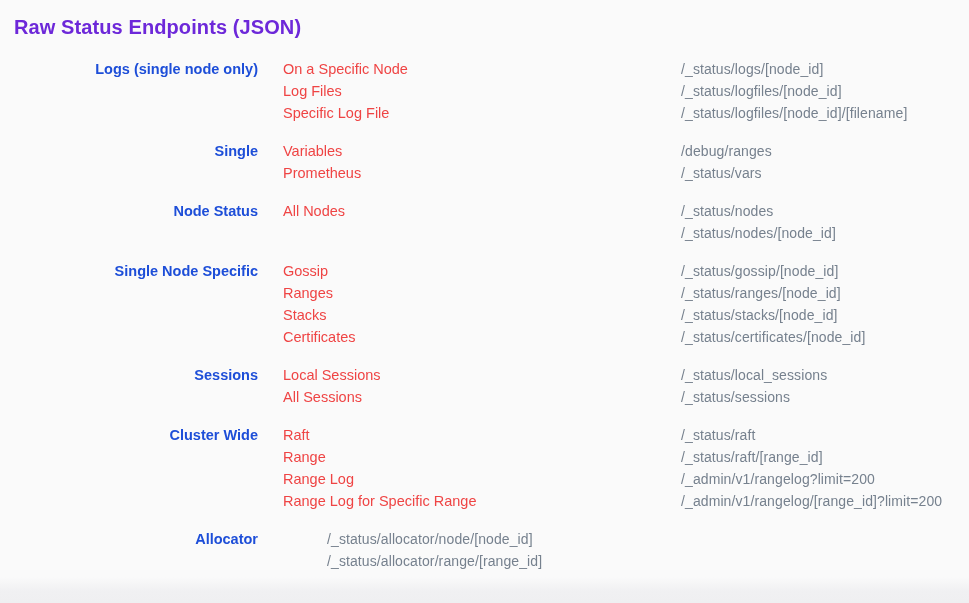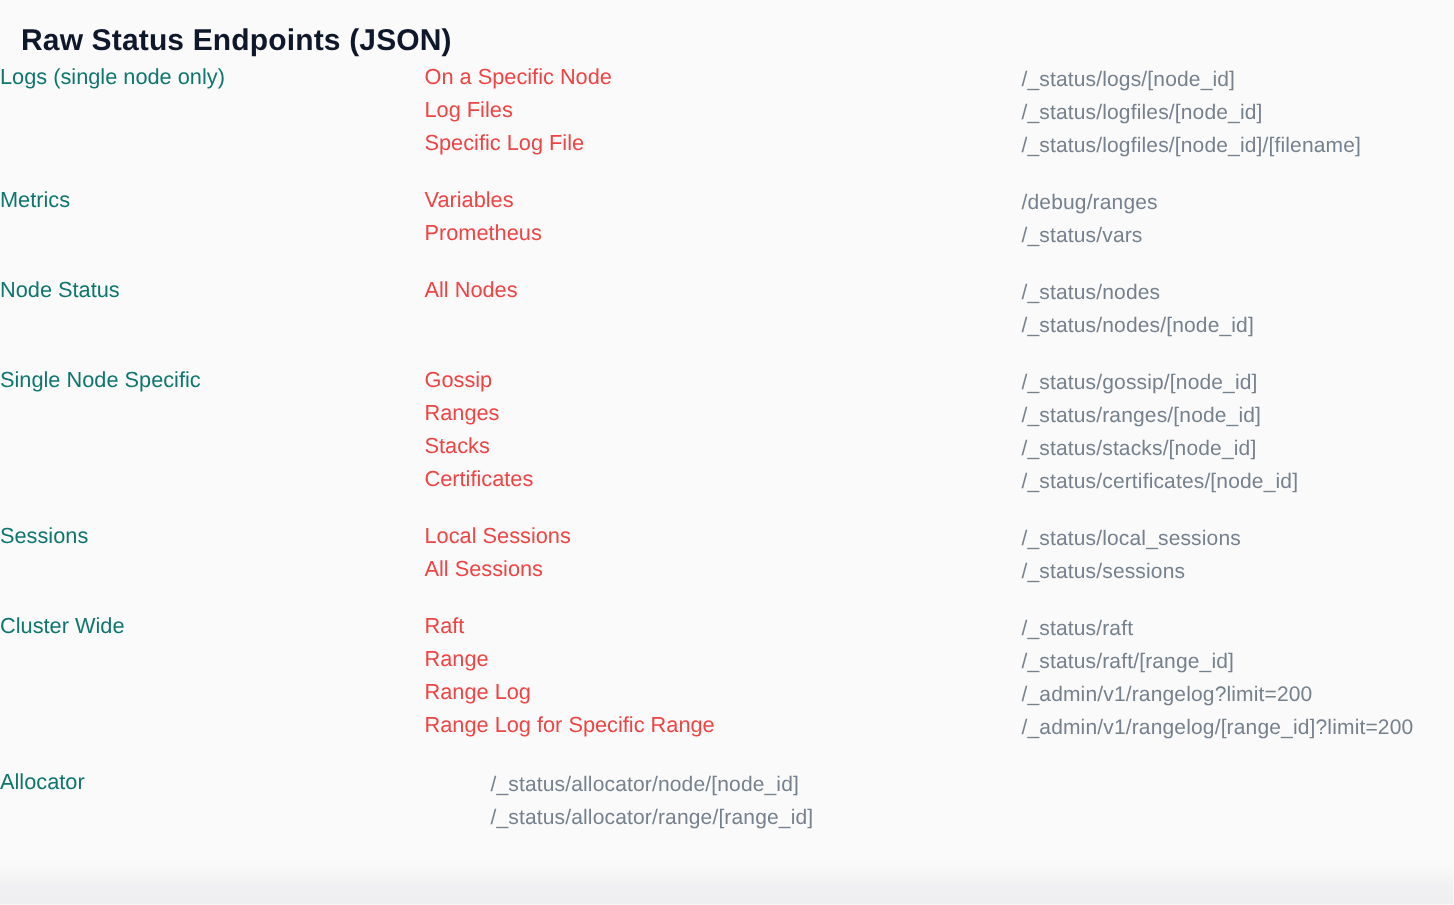--- a/index.html
+++ b/index.html
@@ -13,39 +13,40 @@
   .page {
     position: relative;
     width: 969px;
     height: 603px;
     padding: 13px 0 0 0;
   }
   .page-title {
     font-size: 20px;
     font-weight: 700;
     letter-spacing: 0.1px;
-    color: #0f172a;
+    color: #6d28d9;
     margin-left: 14px;
     line-height: 28px;
-    margin-bottom: 0;
+    margin-bottom: 17px;
   }
   .endpoint-table {
     width: 100%;
   }
   .section {
     display: grid;
     grid-template-columns: 258px 354px 1fr;
     margin-top: 16px;
   }
   .section:first-child { margin-top: 0; }
   .col-category {
+    text-align: right;
     font-size: 14.5px;
-    color: #0f766e;
+    color: #1d4ed8;
     line-height: 22px;
-    font-weight: 400;
+    font-weight: 700;
   }
   .col-links, .col-paths {
     padding-left: 25px;
   }
   .endpoint-link {
     display: block;
     font-size: 14.5px;
     line-height: 22px;
     color: #ef4444;
     text-decoration: none;
@@ -84,21 +85,21 @@
           <a class="endpoint-link" href="#">Log Files</a>
           <a class="endpoint-link" href="#">Specific Log File</a>
         </div>
         <div class="col-paths">
           <span class="endpoint-path">/_status/logs/[node_id]</span>
           <span class="endpoint-path">/_status/logfiles/[node_id]</span>
           <span class="endpoint-path">/_status/logfiles/[node_id]/[filename]</span>
         </div>
       </div>
       <div class="section">
-        <div class="col-category">Metrics</div>
+        <div class="col-category">Single</div>
         <div class="col-links">
           <a class="endpoint-link" href="#">Variables</a>
           <a class="endpoint-link" href="#">Prometheus</a>
         </div>
         <div class="col-paths">
           <span class="endpoint-path">/debug/ranges</span>
           <span class="endpoint-path">/_status/vars</span>
         </div>
       </div>
       <div class="section">

